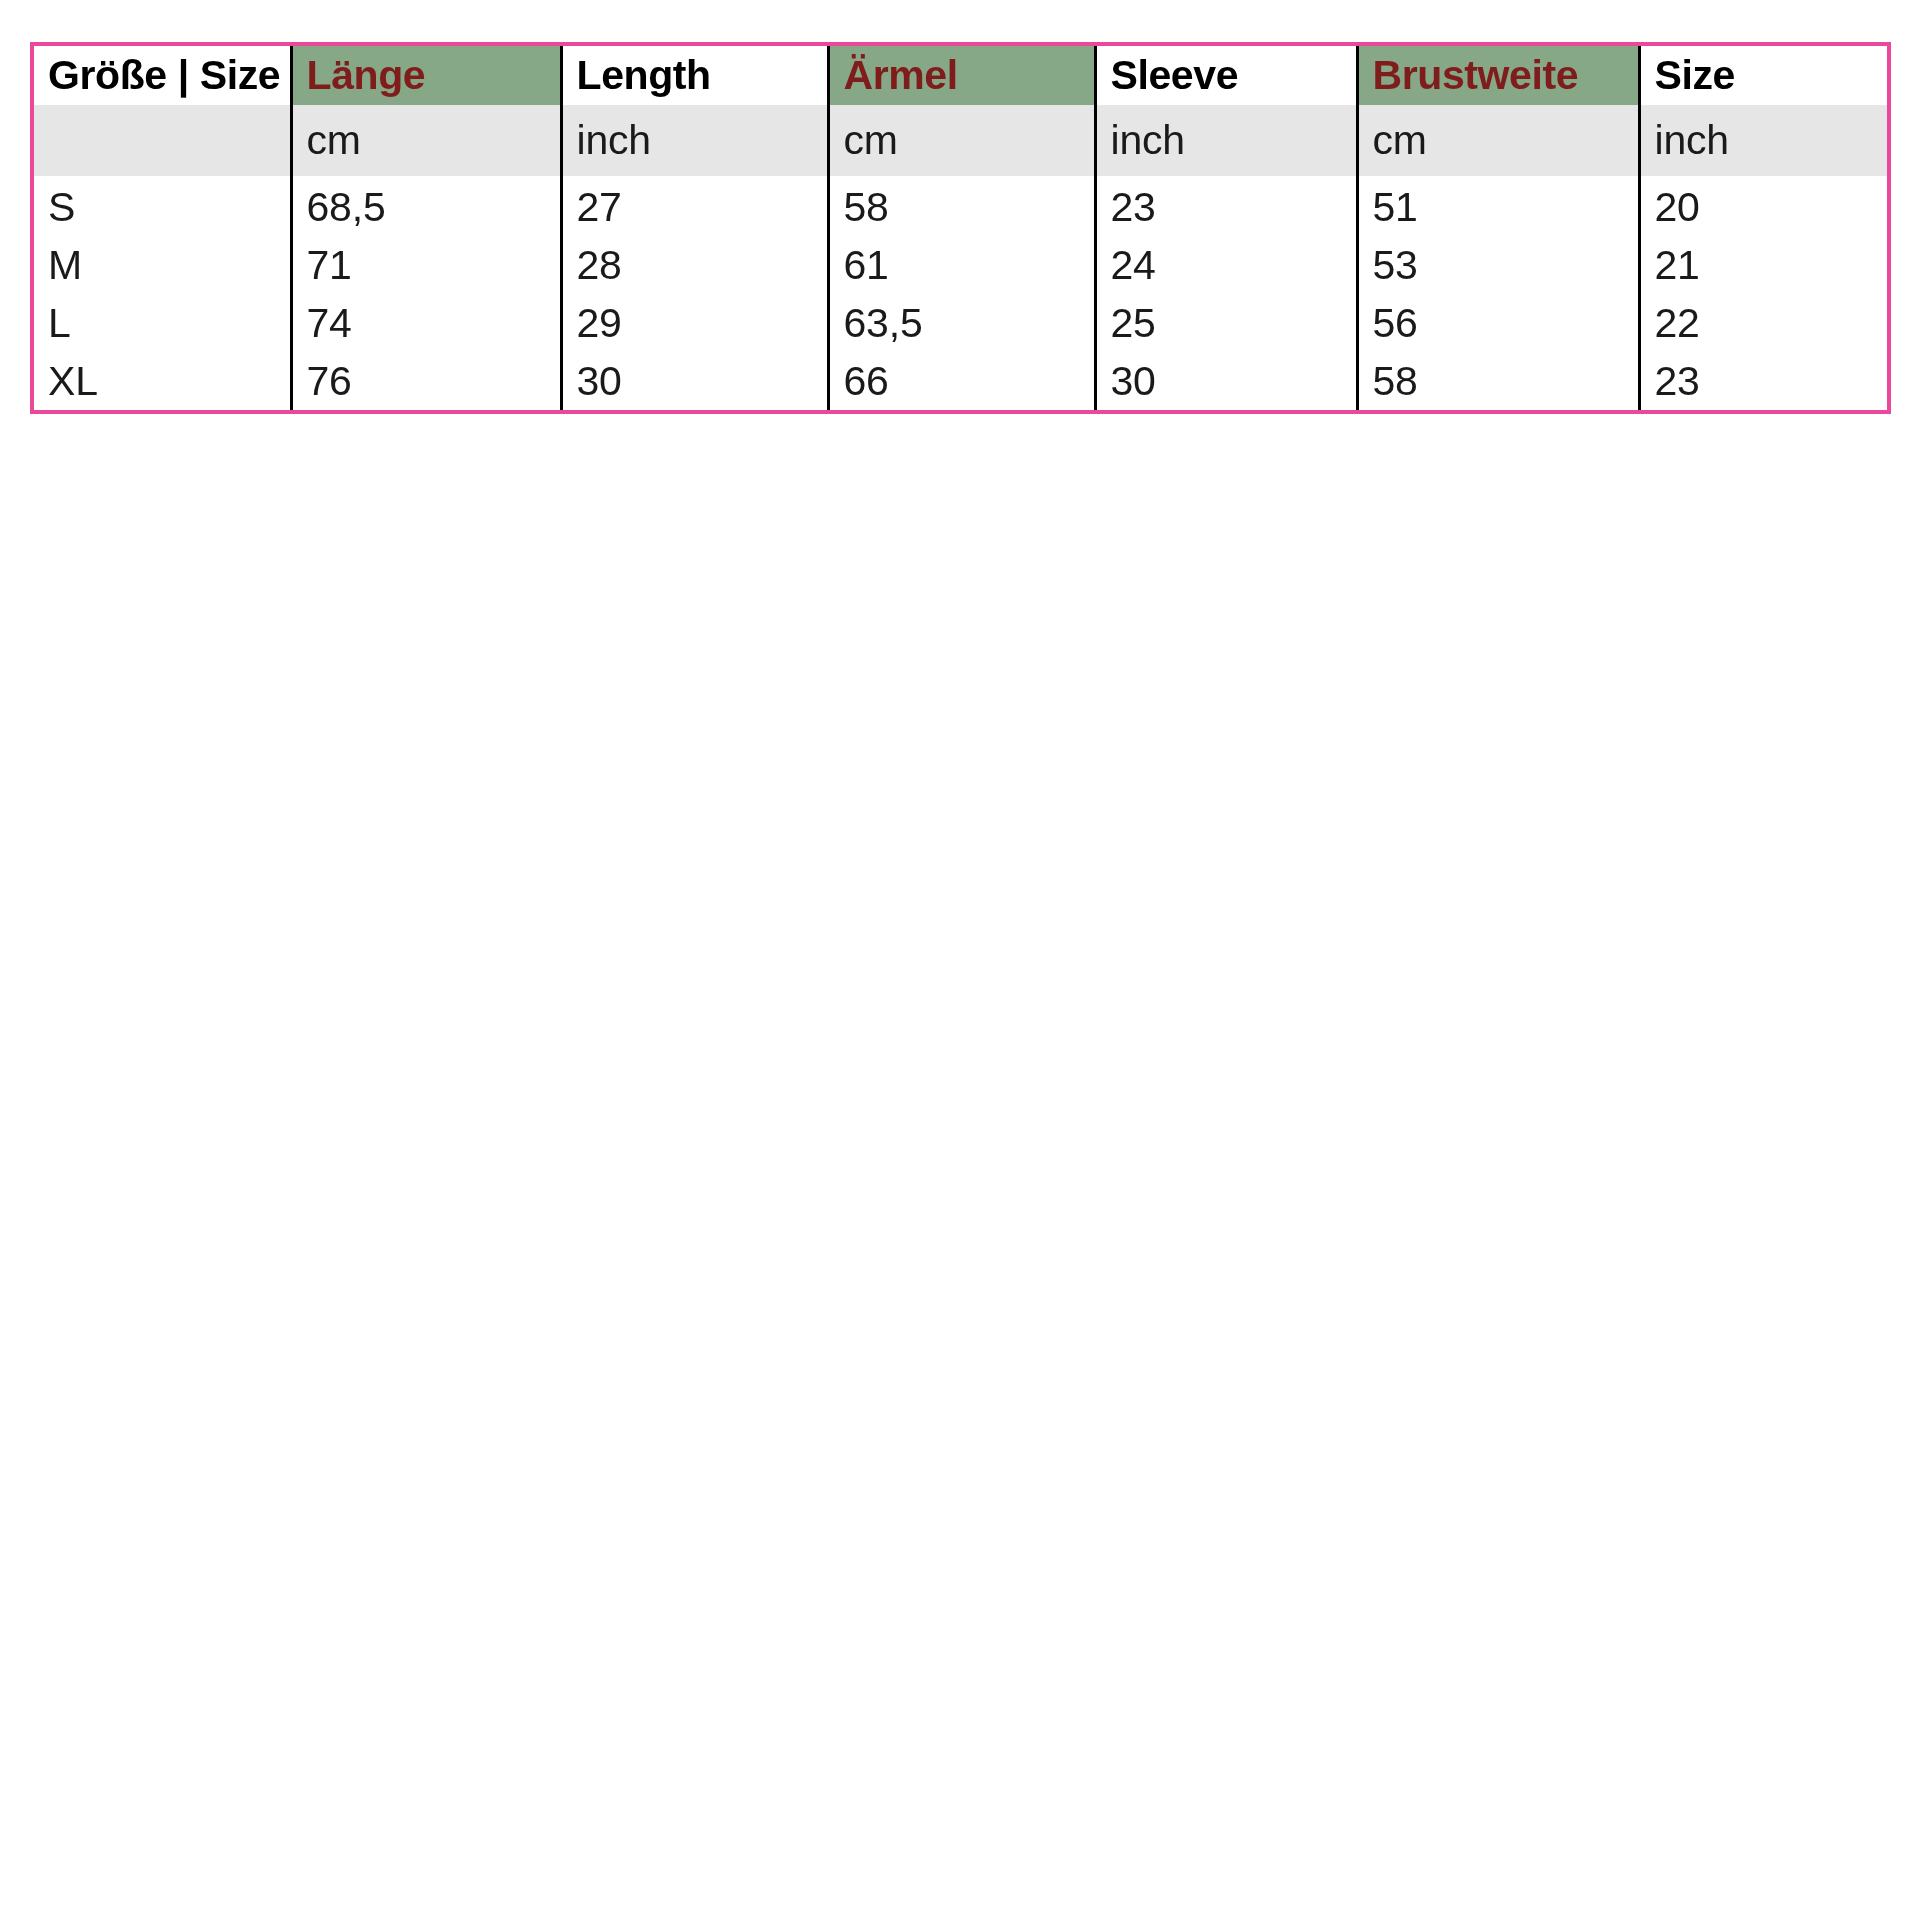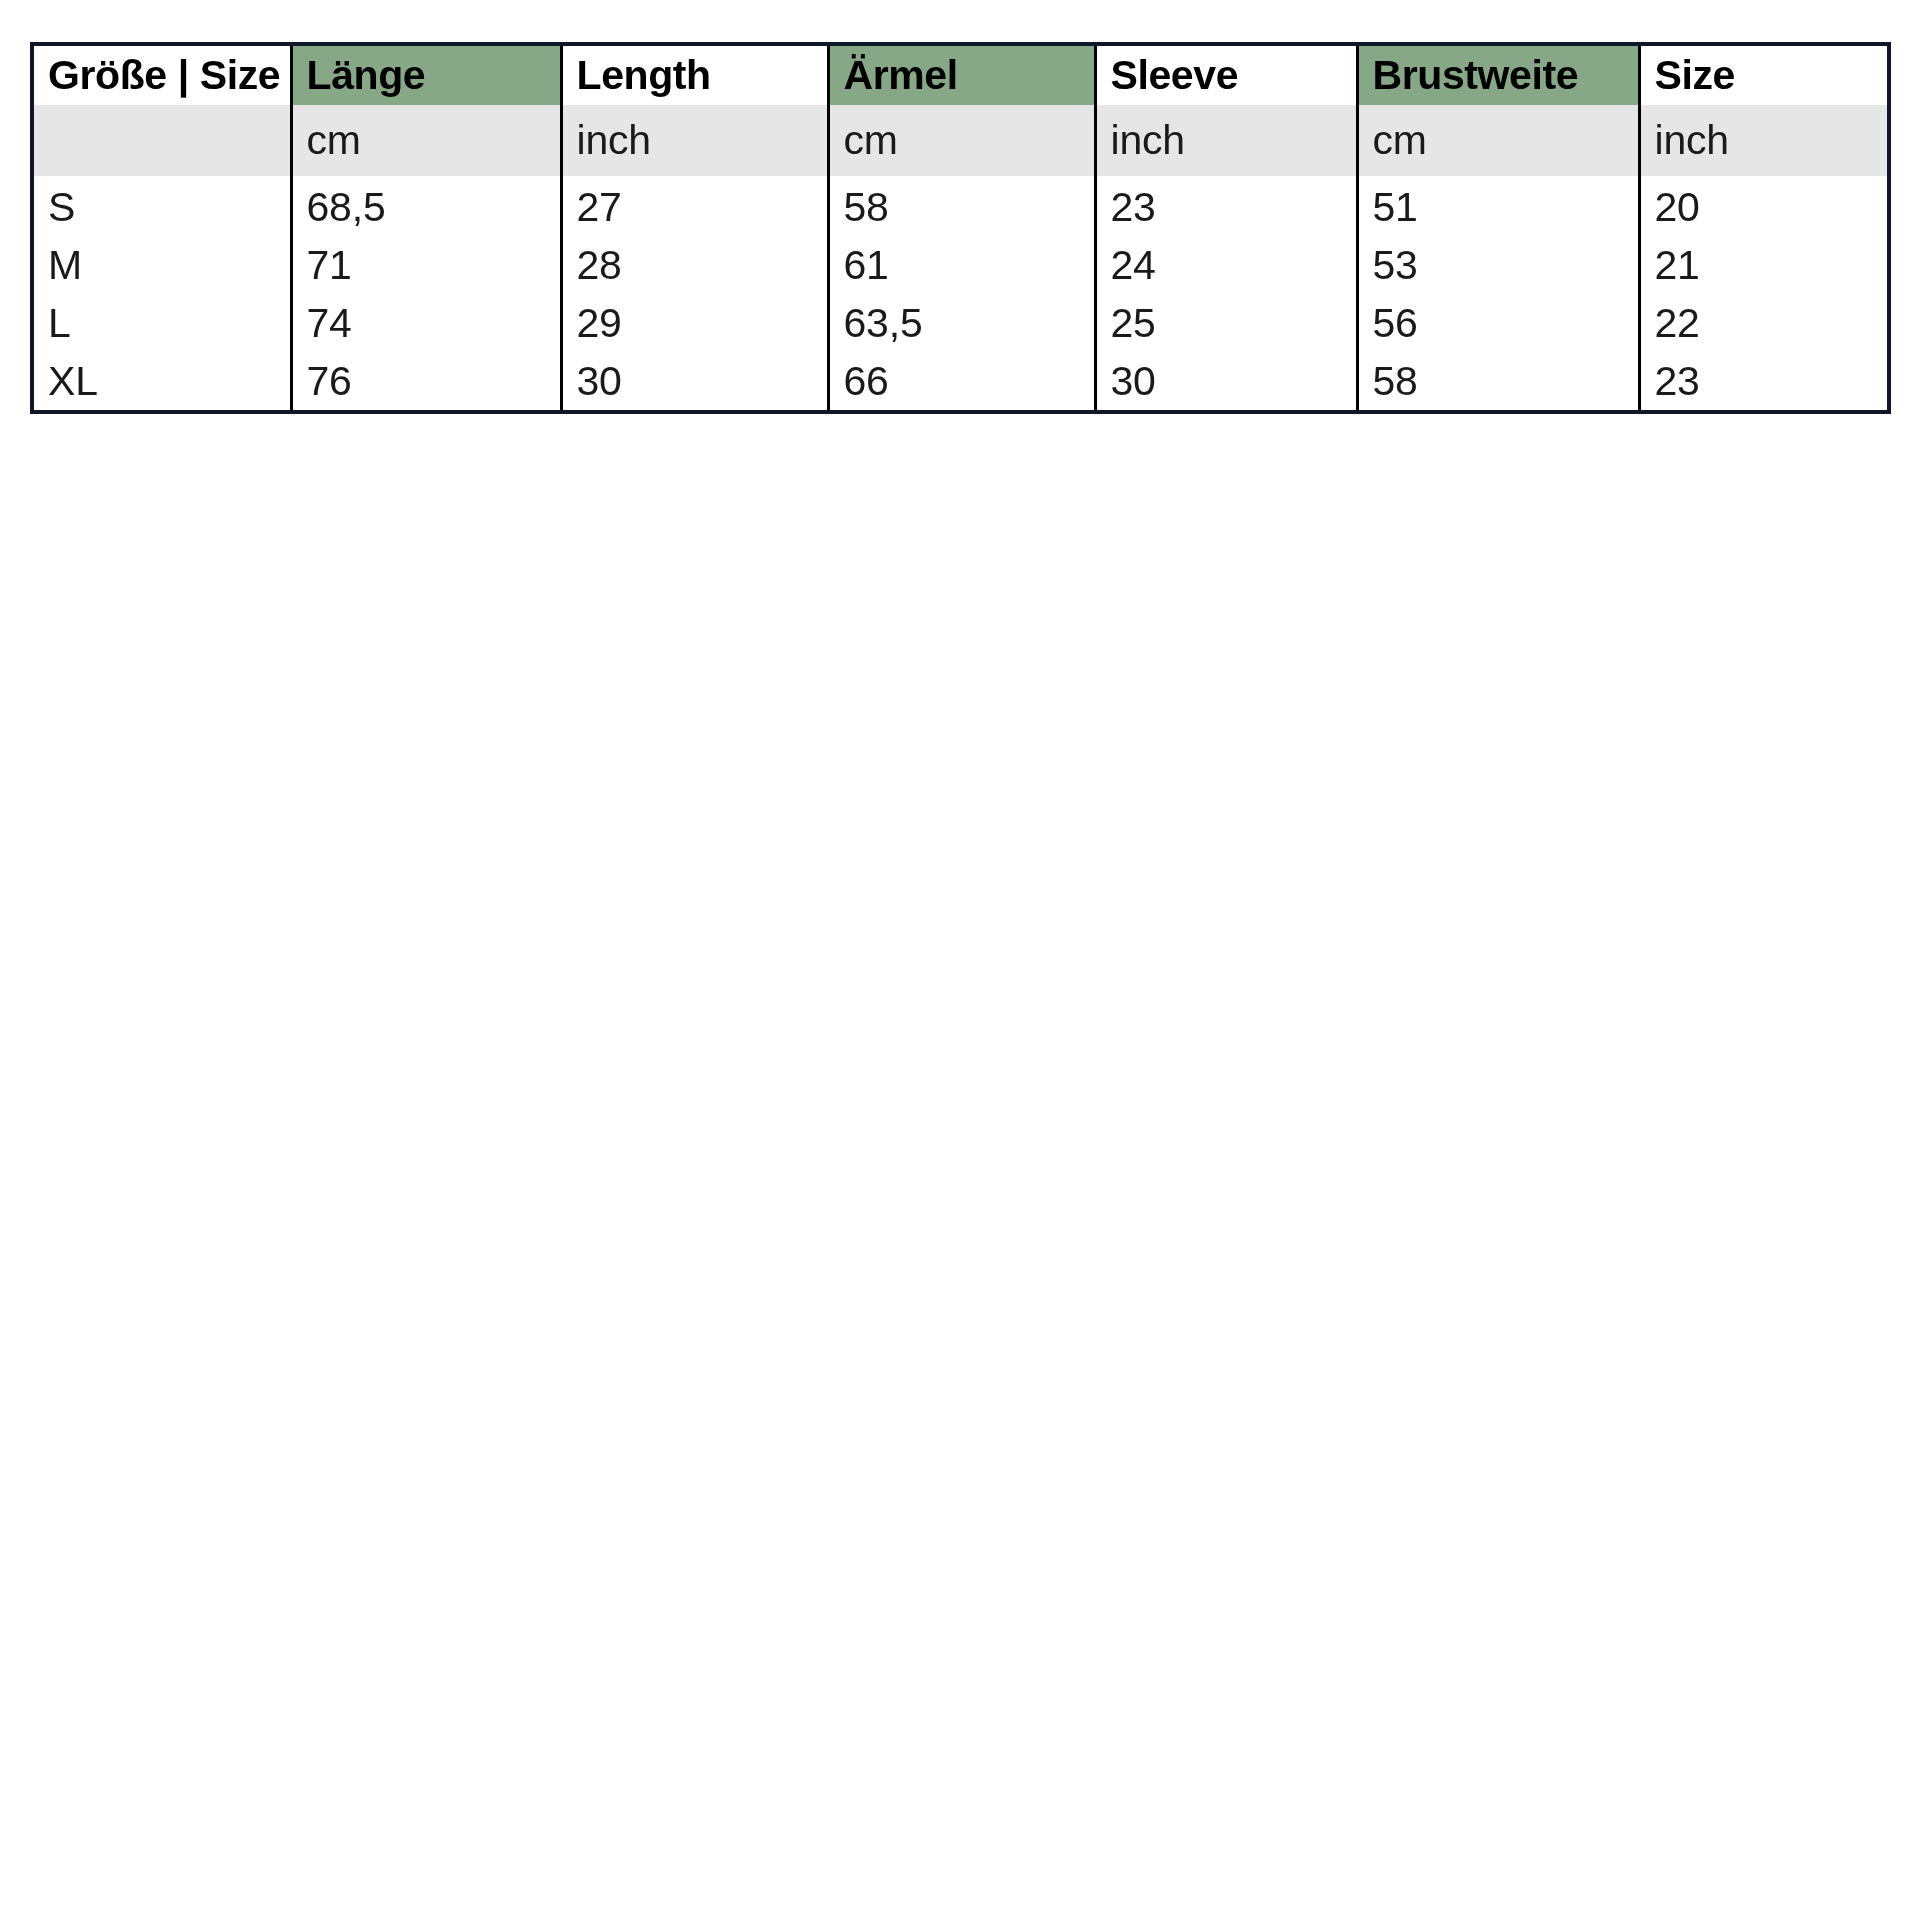--- a/index.html
+++ b/index.html
@@ -28,21 +28,21 @@
     left: 30px;
     top: 42px;
     width: 1859px;
   }
 
   table.size-table {
     border-collapse: collapse;
     table-layout: fixed;
     width: 1859px;
     background: #ffffff;
-    border: 4px solid #0f172a;
+    border: 4px solid #ec4899;
   }
 
   table.size-table col.c0 { width: 259px; }
   table.size-table col.c1 { width: 270px; }
   table.size-table col.c2 { width: 267px; }
   table.size-table col.c3 { width: 267px; }
   table.size-table col.c4 { width: 262px; }
   table.size-table col.c5 { width: 282px; }
   table.size-table col.c6 { width: 250px; }
 
@@ -66,21 +66,21 @@
   
   tr.header-labels th {
     height: 59px;
     font-size: 41px;
     font-weight: bold;
     letter-spacing: -0.4px;
     color: #000000;
     background: #ffffff;
   }
   tr.header-labels th.accent {
-    color: #000000;
+    color: #7f1d1d;
     background: #87a886;
   }
 
   
   tr.header-units td {
     height: 71px;
     font-size: 41px;
     font-weight: normal;
     color: #1a1a1a;
     background: #e6e6e6;

